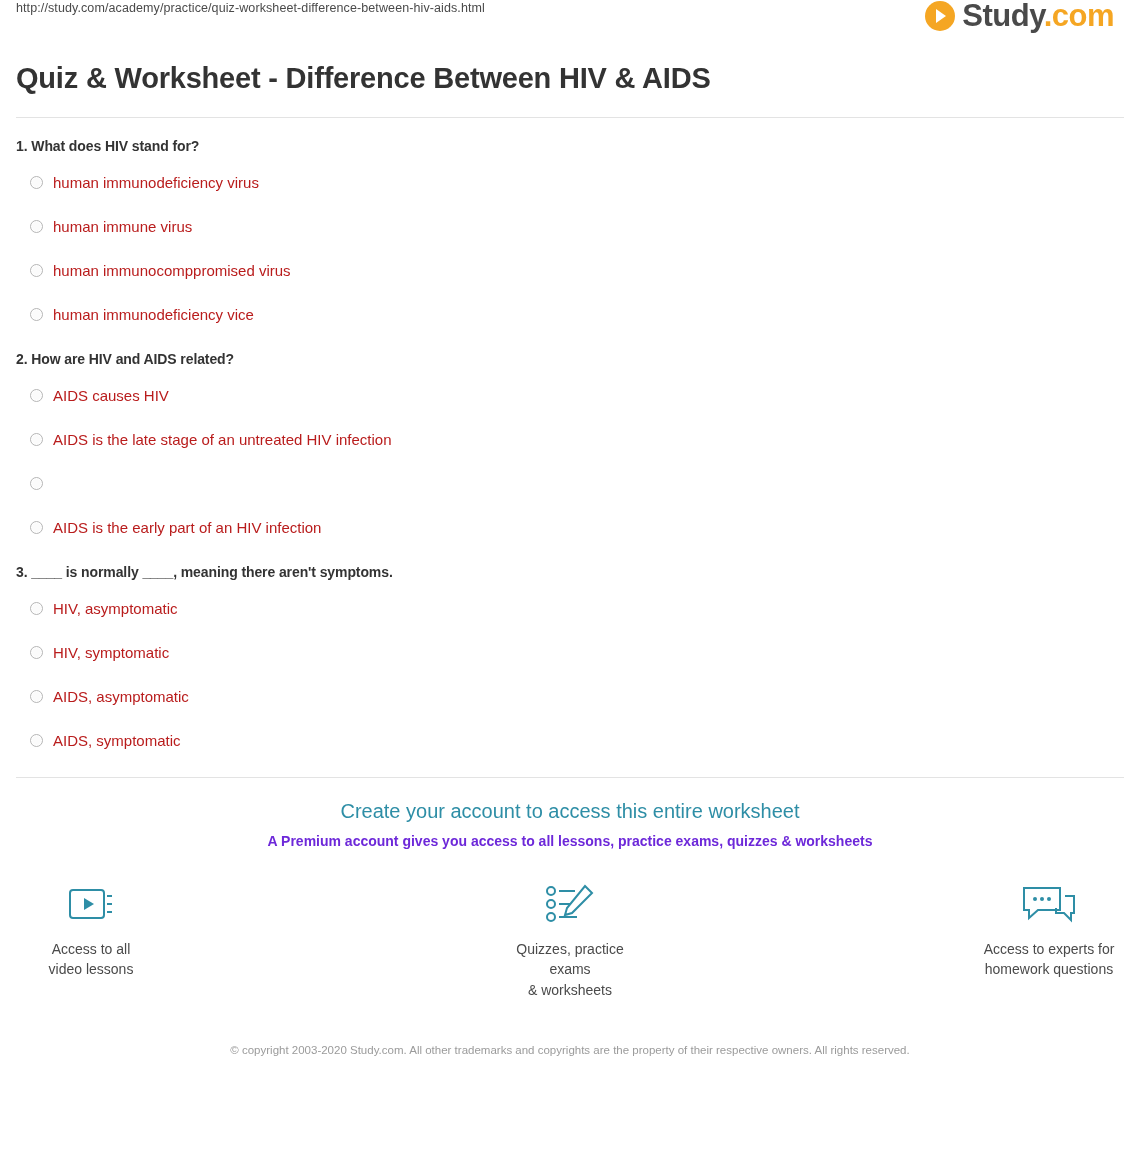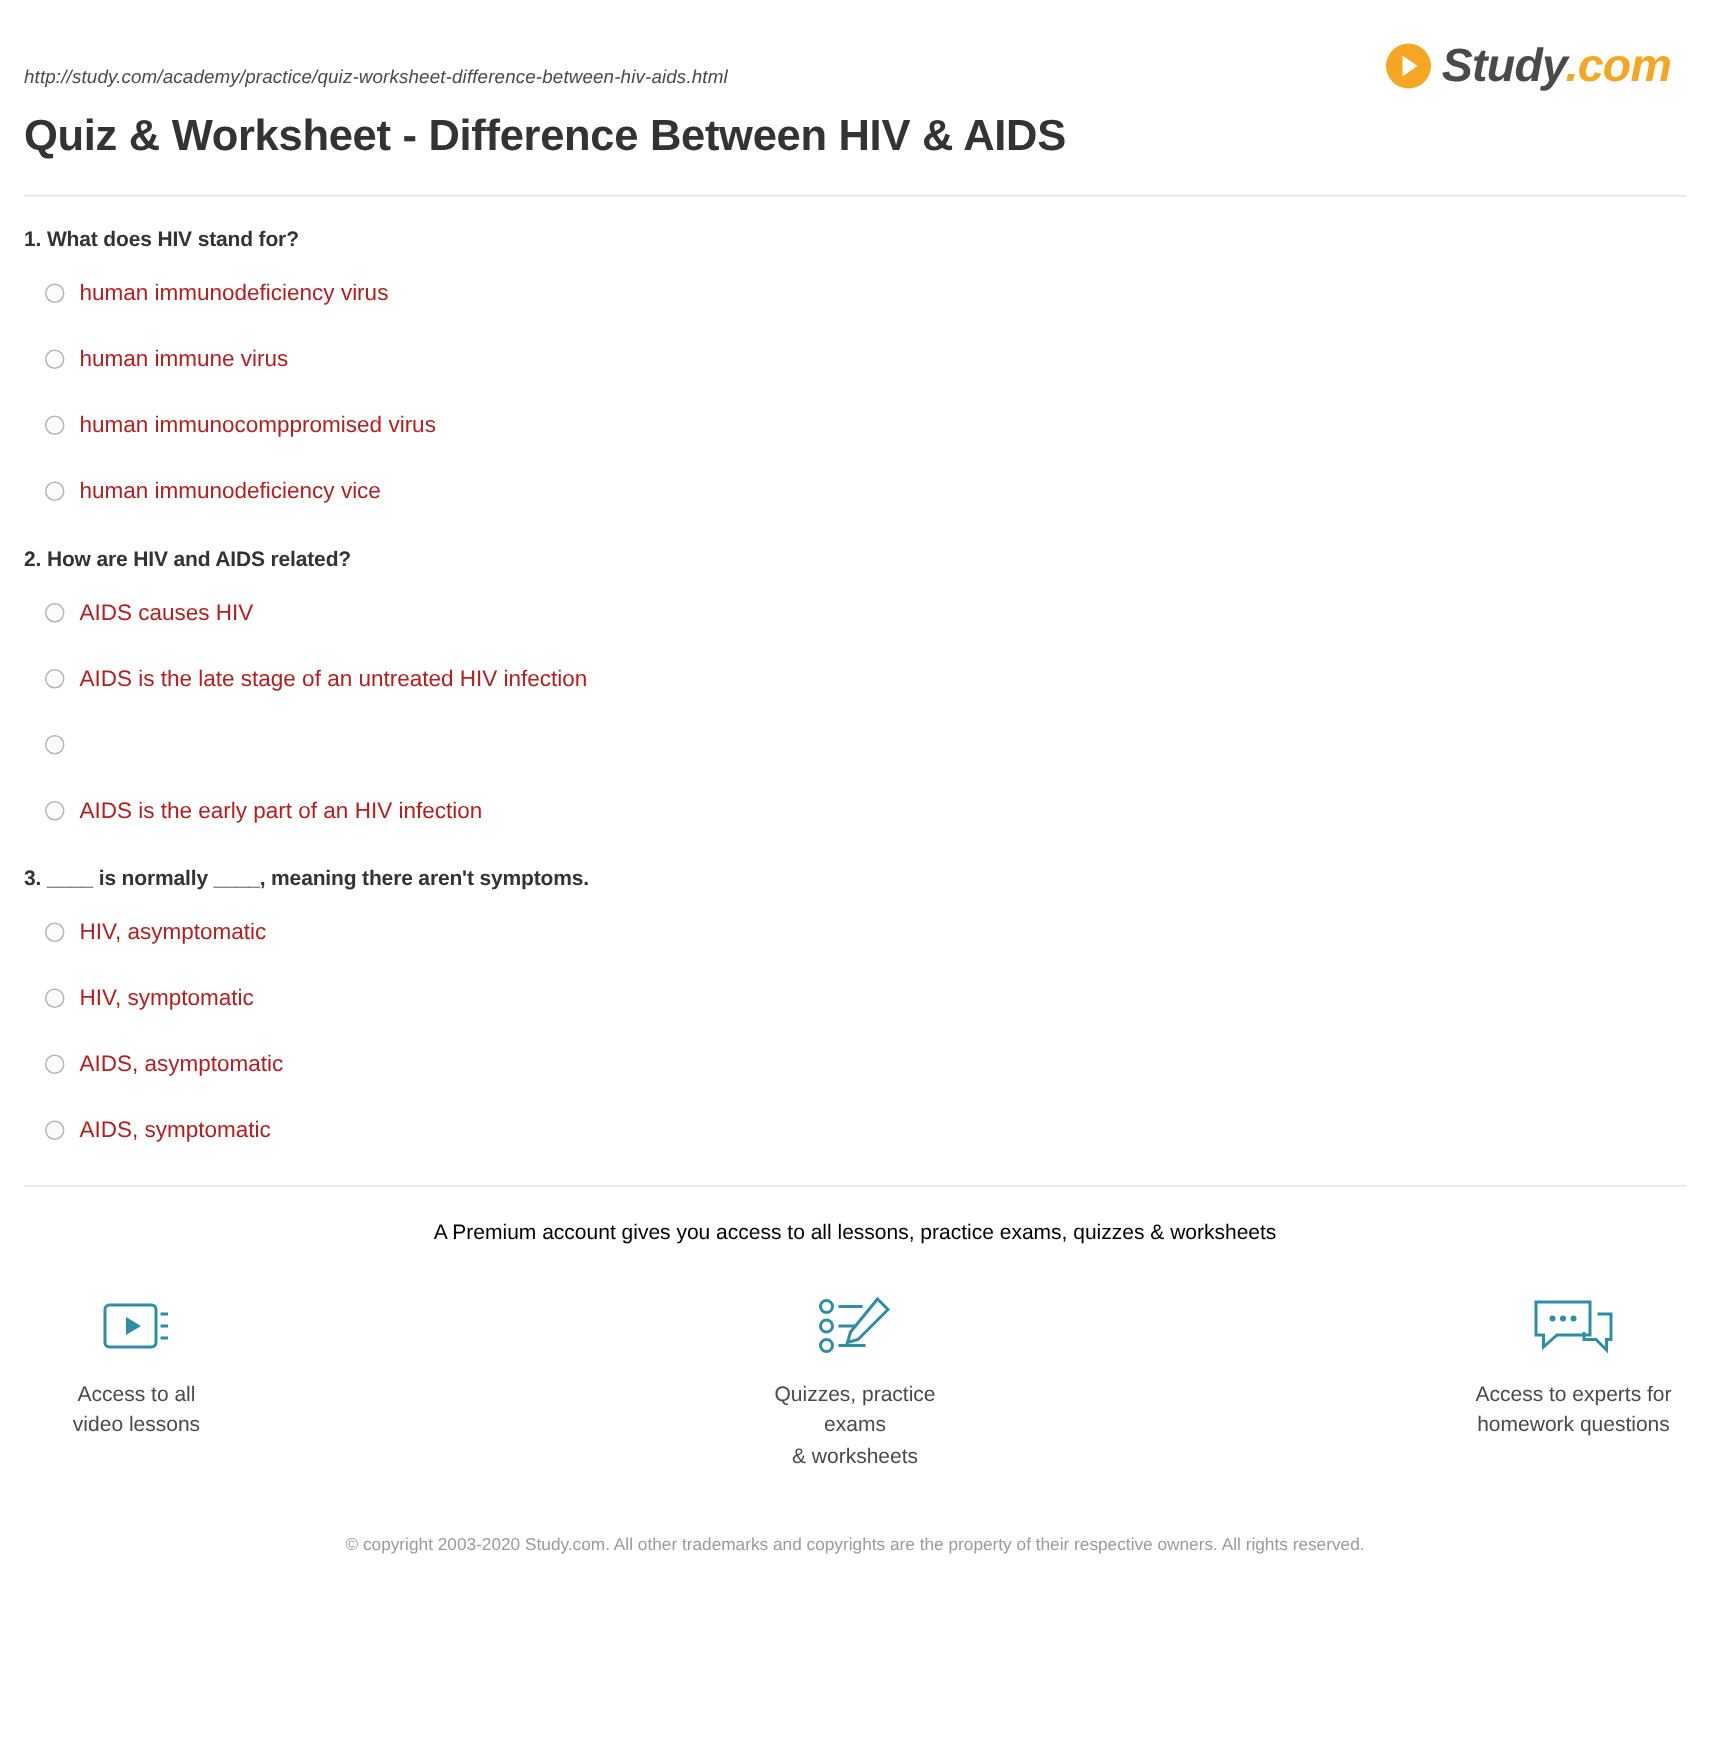--- a/index.html
+++ b/index.html
@@ -18,25 +18,23 @@
     width: 1140px;
     height: 1169px;
     position: relative;
     box-sizing: border-box;
     padding: 0 16px;
   }
 
   
   .header {
     display: flex;
-    align-items: flex-end;
+    align-items: flex-start;
     justify-content: space-between;
-    padding-top: 13px;
     height: 46px;
-    font-style: italic;
   }
   .url {
     font-size: 12.5px;
     color: #4a4a4a;
     letter-spacing: 0.1px;
     line-height: 1.2;
     padding-top: 1px;
   }
   .logo {
     display: flex;
@@ -135,22 +133,23 @@
     text-align: center;
     padding-top: 22px;
   }
   .promo-head {
     font-size: 20px;
     color: #2e8ea6;
     margin: 0 0 10px 0;
   }
   .promo-sub {
     font-size: 14px;
-    color: #000000;
+    color: #6d28d9;
     margin: 0;
+    font-weight: bold;
   }
   .features {
     display: flex;
     justify-content: space-between;
     gap: 78px;
     margin-top: 32px;
   }
   .feature {
     width: 150px;
     text-align: center;
@@ -259,20 +258,21 @@
           <span class="answer-label">AIDS, symptomatic</span>
         </li>
       </ul>
     </div>
 
   </div>
 
   <hr class="promo-rule">
 
   <div class="promo">
+    <p class="promo-head">Create your account to access this entire worksheet</p>
     <p class="promo-sub">A Premium account gives you access to all lessons, practice exams, quizzes &amp; worksheets</p>
 
     <div class="features">
 
       <div class="feature">
         <div class="feature-icon">
           <svg width="46" height="38" viewBox="0 0 46 38" fill="none" stroke="#2e8ea6" stroke-width="2">
             <rect x="2" y="4" width="34" height="28" rx="3"></rect>
             <polygon points="16,12 26,18 16,24" fill="#2e8ea6" stroke="none"></polygon>
             <line x1="39" y1="10" x2="44" y2="10"></line>

